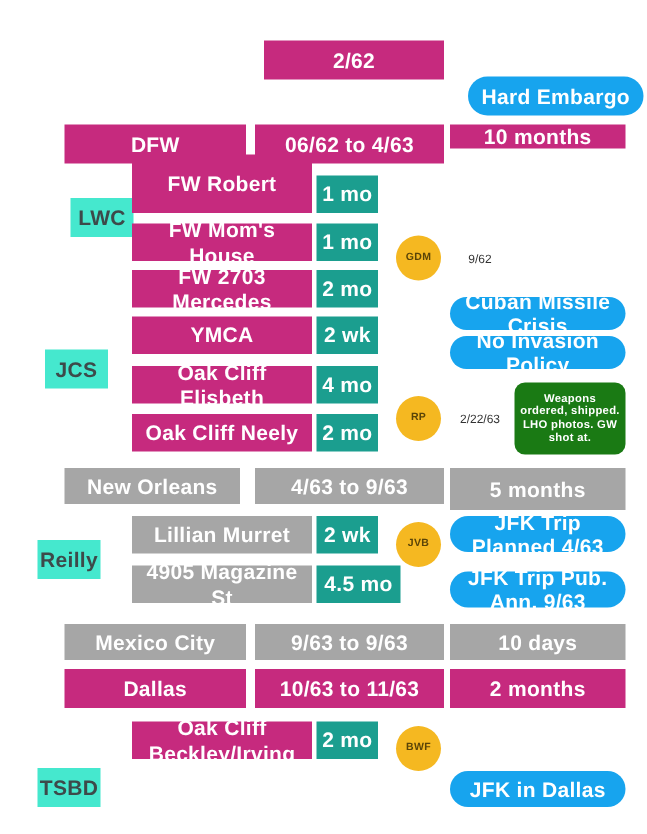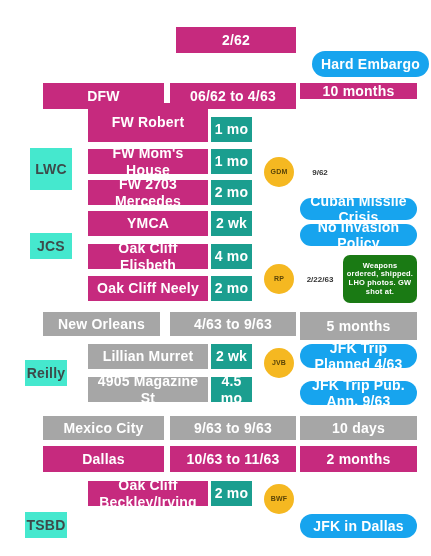--- a/index.html
+++ b/index.html
@@ -38,41 +38,41 @@
   .amber  {
     background: #F5B821;
     color: #5a4408;
     border-radius: 50%;
     font-size: 7px;
   }
   .date-label {
     position: absolute;
     color: #333333;
     font-size: 8px;
-    font-weight: bold;
+    font-weight: normal;
     display: flex;
     align-items: center;
     justify-content: center;
     text-align: center;
     background: transparent;
   }
 </style>
 </head>
 <body>
 
 <div id="canvas">
 
   <div class="box pink" style="left:176px; top:27px; width:120px; height:26px;">2/62</div>
   <div class="box blue" style="left:312px; top:27px; width:117px; height:26px;margin-top:24px;">Hard Embargo</div>
 
   <div class="box pink" style="left:43px; top:83px; width:121px; height:26px;">DFW</div>
   <div class="box pink" style="left:170px; top:83px; width:126px; height:26px;">06/62 to 4/63</div>
   <div class="box pink" style="left:300px; top:83px; width:117px; height:16px;">10 months</div>
 
-  <div class="box mint" style="left:30px; top:132px; width:42px; height:42px;margin-top:16px;">LWC</div>
+  <div class="box mint" style="left:47px; top:132px; width:42px; height:26px;">LWC</div>
 
   <div class="box pink" style="left:88px; top:103px; width:120px; height:39px;">FW Robert</div>
   <div class="box teal" style="left:211px; top:117px; width:41px; height:25px;">1 mo</div>
 
   <div class="box pink" style="left:88px; top:149px; width:120px; height:25px;text-align:center;">FW Mom's House</div>
   <div class="box teal" style="left:211px; top:149px; width:41px; height:25px;">1 mo</div>
 
   <div class="box pink" style="left:88px; top:180px; width:120px; height:25px;">FW 2703 Mercedes</div>
   <div class="box teal" style="left:211px; top:180px; width:41px; height:25px;">2 mo</div>
 
@@ -101,21 +101,21 @@
   <div class="box gray" style="left:43px; top:312px; width:117px; height:24px;">New Orleans</div>
   <div class="box gray" style="left:170px; top:312px; width:126px; height:24px;">4/63 to 9/63</div>
   <div class="box gray" style="left:300px; top:312px; width:117px; height:28px;">5 months</div>
 
   <div class="box mint" style="left:25px; top:360px; width:42px; height:26px;">Reilly</div>
 
   <div class="box gray" style="left:88px; top:344px; width:120px; height:25px;">Lillian Murret</div>
   <div class="box teal" style="left:211px; top:344px; width:41px; height:25px;">2 wk</div>
 
   <div class="box gray" style="left:88px; top:377px; width:120px; height:25px;">4905 Magazine St</div>
-  <div class="box teal" style="left:211px; top:377px; width:41px; height:25px;">4.5 mo</div>
+  <div class="box teal" style="left:211px; top:377px; width:56px; height:25px;">4.5 mo</div>
 
   <div class="box amber" style="left:264px; top:348px; width:30px; height:30px;">JVB</div>
 
   <div class="box blue" style="left:300px; top:344px; width:117px; height:24px;">JFK Trip Planned 4/63</div>
   <div class="box blue" style="left:300px; top:381px; width:117px; height:24px;">JFK Trip Pub. Ann. 9/63</div>
 
   <div class="box gray" style="left:43px; top:416px; width:121px; height:24px;">Mexico City</div>
   <div class="box gray" style="left:170px; top:416px; width:126px; height:24px;">9/63 to 9/63</div>
   <div class="box gray" style="left:300px; top:416px; width:117px; height:24px;">10 days</div>
 

